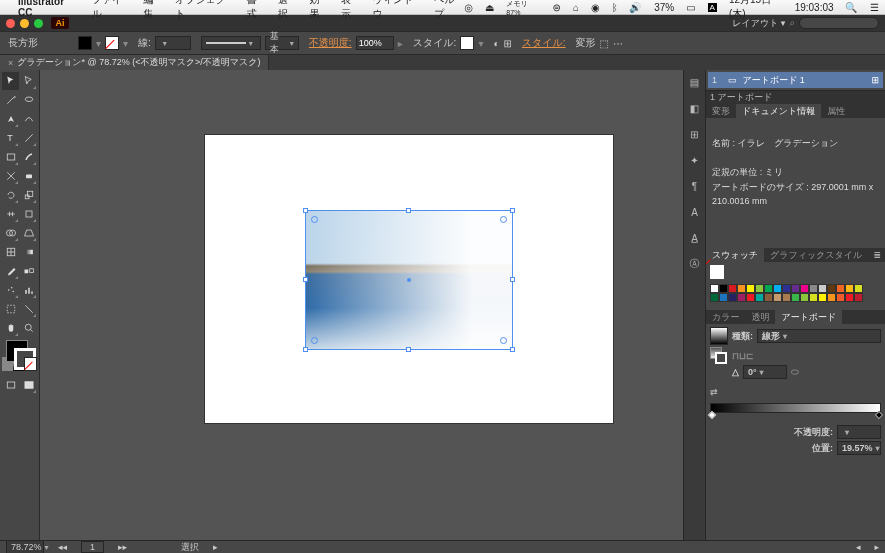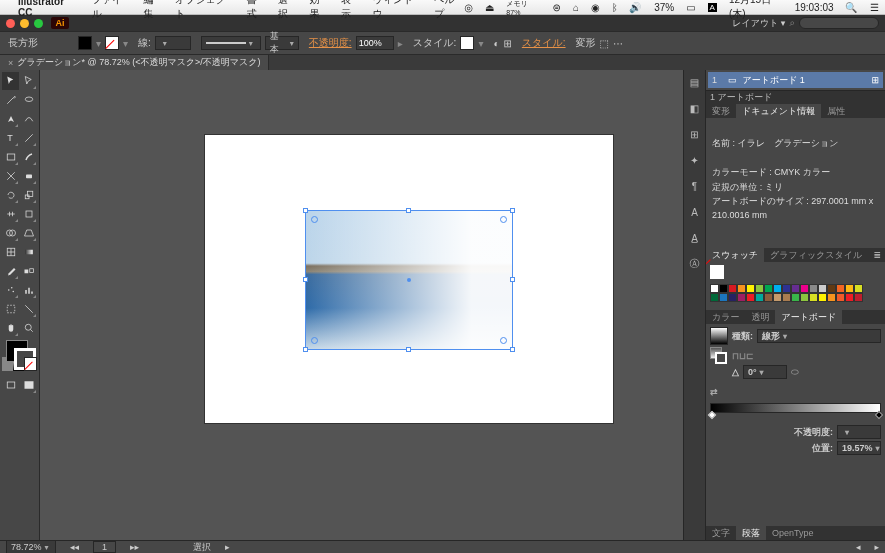--- a/index.html
+++ b/index.html
@@ -422,21 +422,20 @@
     <div class="phead">1 アートボード</div>
 
     <div class="ptabs">
       <div class="ptab">変形</div>
       <div class="ptab act">ドキュメント情報</div>
       <div class="ptab">属性</div>
     </div>
     <div class="docinfo">
       <br>
       <div>名前 : イラレ　グラデーション</div><br>
-      <div>カラーモード : CMYK カラー</div>
       <div>定規の単位 : ミリ</div>
       <div>アートボードのサイズ : 297.0001 mm x 210.0016 mm</div>
       
       
     </div>
 
     <div class="ptabs">
       <div class="ptab act">スウォッチ</div>
       <div class="ptab">グラフィックスタイル</div>
       <span style="margin-left:auto;padding:0 4px">≣</span>
@@ -520,30 +519,25 @@
       <div class="grad-row" style="margin-top:8px;justify-content:flex-end">
         <span>不透明度:</span>
         <div class="dd" style="width:44px"></div>
       </div>
       <div class="grad-row" style="justify-content:flex-end">
         <span>位置:</span>
         <div class="dd" style="width:44px">19.57%</div>
       </div>
     </div>
 
-    <div class="ptabs" style="margin-top:auto">
-      <div class="ptab">文字</div>
-      <div class="ptab act">段落</div>
-      <div class="ptab">OpenType</div>
-    </div>
   </div>
 </div>
 
 <div class="statusbar">
-  <div class="dd" style="width:50px">78.72%</div>
+  <div class="dd" style="width:38px">78.72%</div>
   <span>◂◂</span>
   <span style="border:1px solid #262626;padding:0 8px">1</span>
   <span>▸▸</span>
   <span style="margin-left:40px">選択</span>
   <span>▸</span>
   <span style="margin-left:auto">◂</span>
   <span>▸</span>
 </div>
 
 </body></html>

